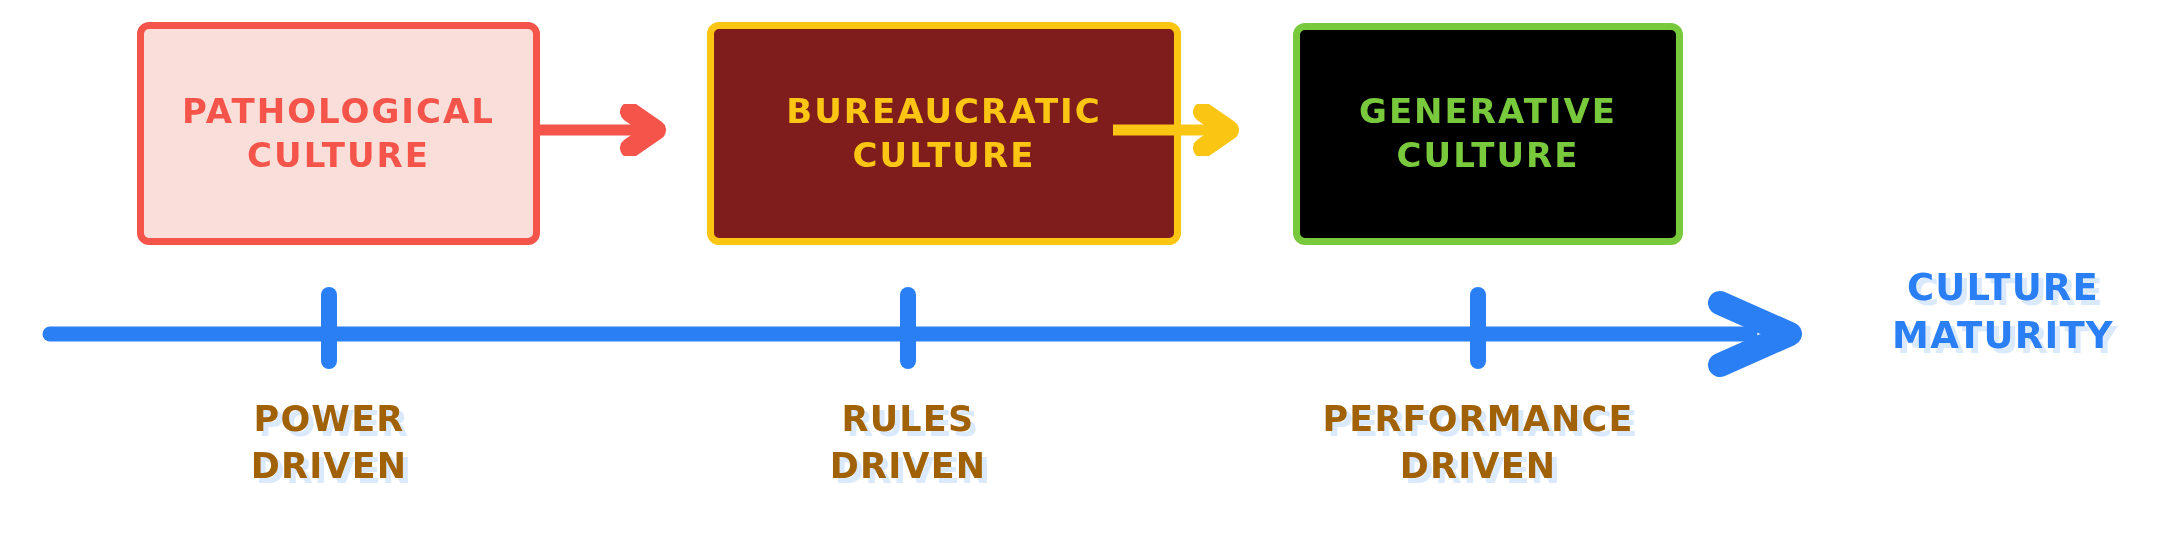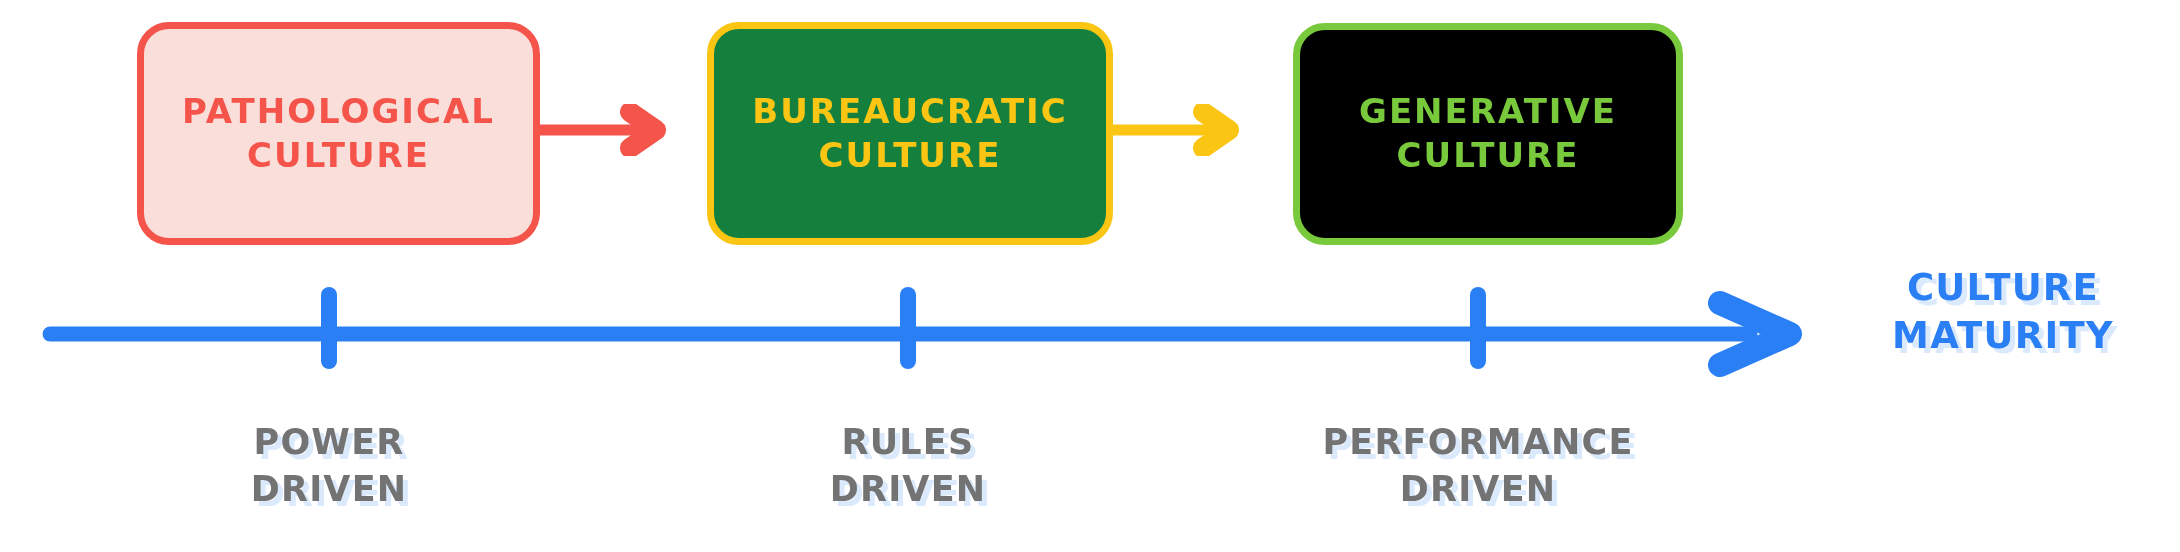--- a/index.html
+++ b/index.html
@@ -18,21 +18,21 @@
     background: #FFFFFF;
     overflow: hidden;
   }
 
   
   .culture-box {
     position: absolute;
     box-sizing: border-box;
     border-style: solid;
     border-width: 7px;
-    border-radius: 32px;
+    border-radius: 12px;
     display: flex;
     align-items: center;
     justify-content: center;
     text-align: center;
   }
   .culture-box .box-label {
     font-family: "DejaVu Sans", sans-serif;
     font-weight: 700;
     font-size: 34px;
     line-height: 1.28;
@@ -45,23 +45,23 @@
   #box-pathological {
     left: 137px;  top: 22px;
     width: 403px; height: 223px;
     border-color: #F4544A;
     background: #FADEDA;
   }
   #box-pathological .box-label { color: #F4544A; }
 
   #box-bureaucratic {
     left: 707px;  top: 22px;
-    width: 406px; height: 223px;
+    width: 474px; height: 223px;
     border-color: #FBC513;
-    background: #15803d;
+    background: #7f1d1d;
   }
   #box-bureaucratic .box-label { color: #FBC513; }
 
   #box-generative {
     left: 1293px; top: 23px;
     width: 390px; height: 222px;
     border-color: #79C93C;
     background: #000000;
   }
   #box-generative .box-label { color: #79C93C; }
@@ -94,23 +94,23 @@
     border-radius: 8px;
     top: 287px;
   }
   #tick-1 { left: 321px; }
   #tick-2 { left: 900px; }
   #tick-3 { left: 1470px; }
 
   
   .tick-label {
     position: absolute;
-    top: 419px;
+    top: 396px;
     text-align: center;
-    color: #737373;
+    color: #a16207;
     font-family: "DejaVu Sans", sans-serif;
     font-weight: 700;
     font-size: 35px;
     line-height: 1.33;
     letter-spacing: 1.2px;
     text-transform: uppercase;
     white-space: pre-line;
     text-shadow: 5px 5px 0 rgba(43,127,245,0.17);
     user-select: none;
   }

